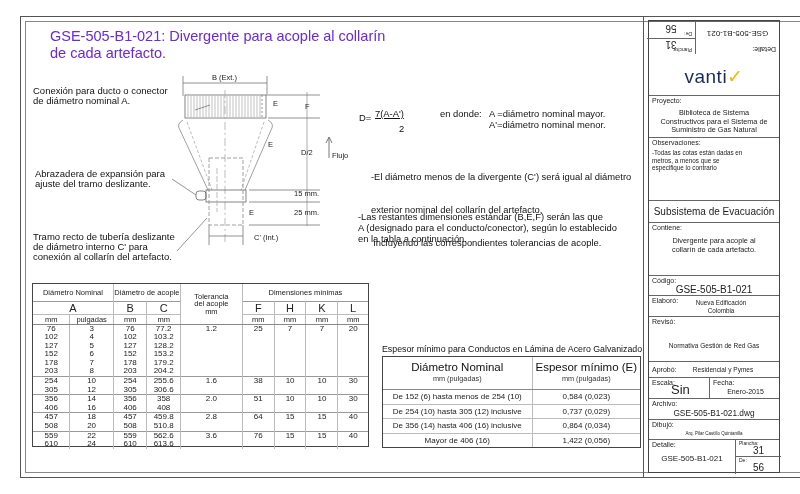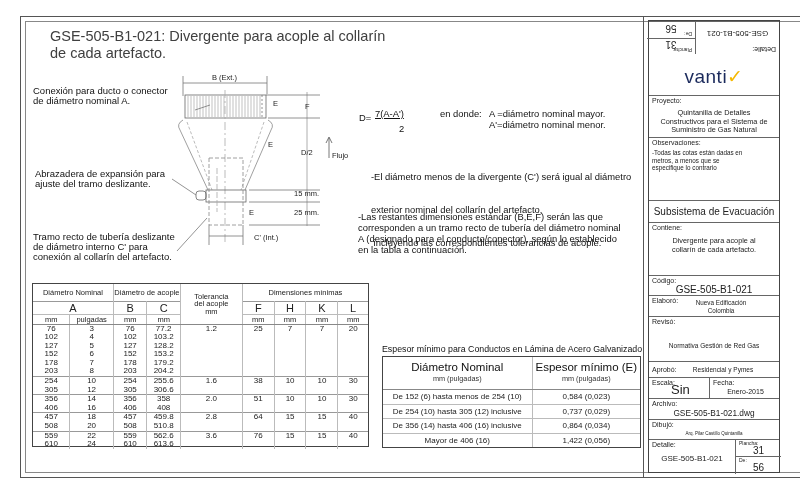--- a/index.html
+++ b/index.html
@@ -2,21 +2,21 @@
 <html><head>
 <meta charset="utf-8">
 <style>
   * { box-sizing: border-box; margin: 0; padding: 0; }
   html, body { width: 800px; height: 494px; background: #fff; overflow: hidden; }
   body { font-family: "Liberation Sans", sans-serif; color: #222; position: relative; }
   .abs { position: absolute; }
   .frame-outer { left: 20px; top: 16px; width: 790px; height: 462px; border: 1.5px solid #555; }
   .frame-inner { left: 25px; top: 21px; width: 780px; height: 452px; border: 1px solid #888; }
   .main-right { left: 643px; top: 16px; width: 0; height: 462px; border-left: 1.5px solid #555; }
-  .title { left: 50px; top: 28px; font-size: 14.5px; line-height: 16.5px; color: #404040; width: 340px; }
+  .title { left: 50px; top: 28px; font-size: 14.5px; line-height: 16.5px; color: #6d28d9; width: 340px; }
 
   .label { font-size: 9.5px; line-height: 10px; color: #111; }
 
   .para { font-size: 9.4px; line-height: 11px; color: #111; }
 
   
   .tbl1 { left: 32px; top: 283px; width: 337px; height: 164px; border: 1.2px solid #444; }
   .tbl1 table { border-collapse: collapse; width: 100%; font-size: 8px; }
   .tbl1 td, .tbl1 th { font-weight: normal; text-align: center; color: #222; padding: 0; }
   .tbl1 .h1 { height: 17px; border-bottom: 1px solid #999; font-size: 7.5px; line-height: 7.5px; }
@@ -159,21 +159,20 @@
 <div class="abs para" style="left:489px;top:108px;">A =diámetro nominal mayor.</div>
 <div class="abs para" style="left:489px;top:119px;">A'=diámetro nominal menor.</div>
 
 <div class="abs para" style="left:358px;top:149px;width:285px;white-space:pre;margin-left:13px;">
   <div>-El diámetro menos de la divergente (C') será igual al diámetro</div>
   <div>exterior nominal del collarín del artefacto,</div>
   <div> incluyendo las correspondientes tolerancias de acople.</div>
 </div>
 <div class="abs para" style="left:358px;top:211px;width:285px;">
   <div>-Las restantes dimensiones estándar (B,E,F) serán las que</div>
-  <div>corresponden a un tramo recto de tubería del diámetro nominal</div>
   <div>A (designado para el conducto/conector), según lo establecido</div>
   <div>en la tabla a continuación.</div>
 </div>
 
 <div class="abs tbl1">
   <table>
     <colgroup>
       <col style="width:11%">
         <col style="width:13%">
         <col style="width:10%">
@@ -426,21 +425,21 @@
 
   <div class="cell" style="top:33px;height:42px;">
     <div class="val" style="top:11px;font-size:19px;font-weight:normal;color:#1b2a5c;letter-spacing:0.5px;">
       <span>vanti</span><span style="color:#f5b800;">✓</span>
     </div>
   </div>
 
   <div class="cell" style="top:75px;height:42px;">
     <span class="cap">Proyecto:</span>
     <div class="val" style="top:13px;font-size:7.3px;line-height:8.5px;">
-      <div>Quintanilla de Detalles</div>
+      <div>Biblioteca de Sistema</div>
       <div>Constructivos para el Sistema de</div>
       <div>Suministro de Gas Natural</div>
     </div>
   </div>
 
   <div class="cell" style="top:117px;height:63px;">
     <span class="cap">Observaciones:</span>
     <div style="position:absolute;left:3px;top:11px;font-size:6.3px;line-height:7.5px;">
       <div>-Todas las cotas están dadas en</div>
       <div>metros, a menos que se</div>

